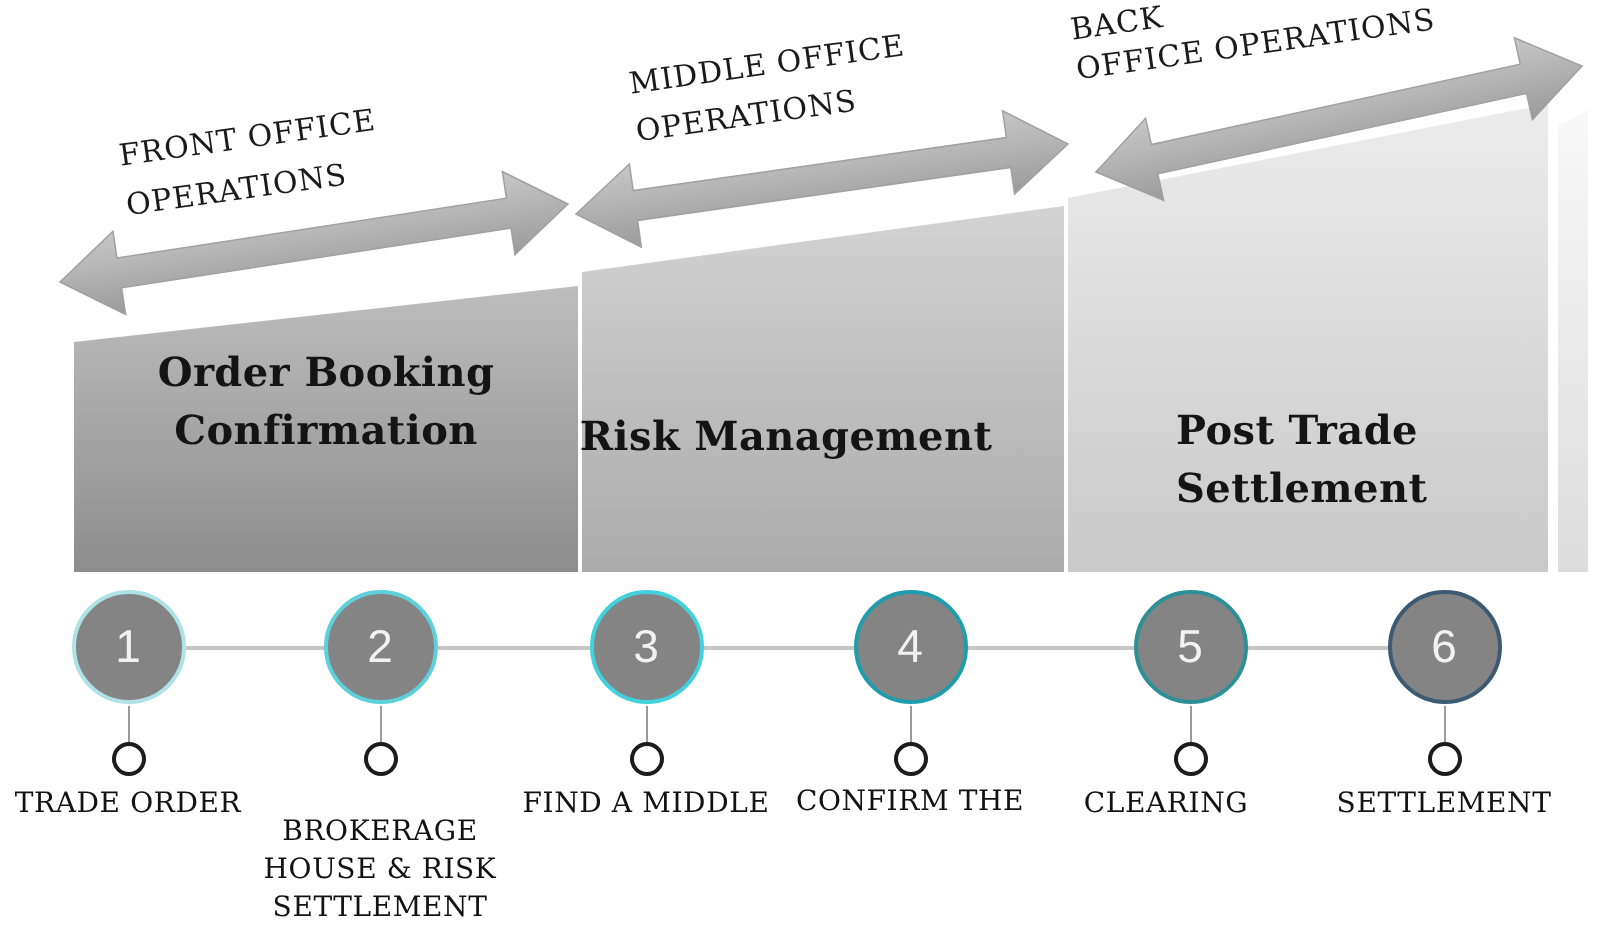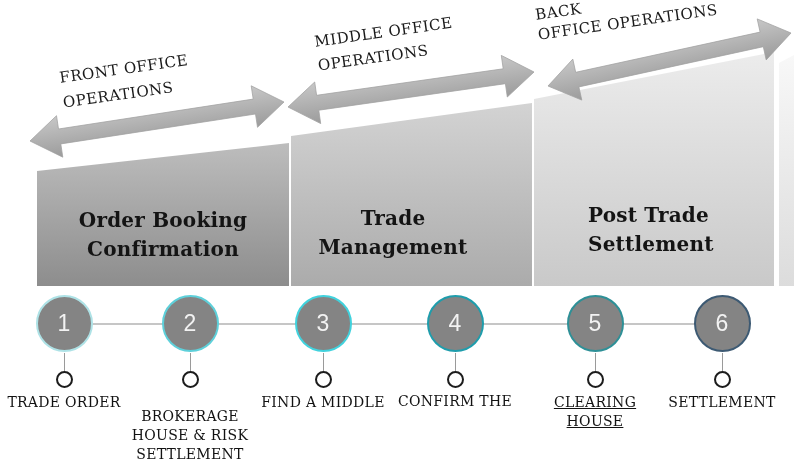--- a/index.html
+++ b/index.html
@@ -60,26 +60,26 @@
       </defs>
       <polygon points="37,171 289,143 289,286 37,286" fill="url(#gb0)"></polygon>
       <polygon points="291,136 532,103 532,286 291,286" fill="url(#gb1)"></polygon>
       <polygon points="534,99 774,52 774,286 534,286" fill="url(#gb2)"></polygon>
       <polygon points="779,63 794,55 794,286 779,286" fill="url(#gside)"></polygon>
       <polygon points="30.0,141.0 62.8,157.2 60.8,143.9 255.5,114.0 257.5,127.3 284.0,102.0 251.2,85.8 253.2,99.1 58.5,129.0 56.5,115.7" fill="url(#ga0)" stroke="#a0a0a0" stroke-width="0.75"></polygon>
       <polygon points="288.0,107.0 320.7,123.6 318.8,110.2 505.4,83.7 507.3,97.0 534.0,72.0 501.3,55.4 503.2,68.8 316.6,95.3 314.7,82.0" fill="url(#ga1)" stroke="#a0a0a0" stroke-width="0.75"></polygon>
       <polygon points="548.0,86.0 581.8,100.1 578.9,86.9 763.3,46.7 766.2,59.9 791.0,33.0 757.2,18.9 760.1,32.1 575.7,72.3 572.8,59.1" fill="url(#ga2)" stroke="#a0a0a0" stroke-width="0.75"></polygon>
     </svg>
   <div id="html-layer">
-      <div class="block-label" style="left: 53px; top: 206px; width: 220px; text-align: center; line-height: 29px;">
+      <div class="block-label" style="left: 53px; top: 172px; width: 220px; text-align: center; line-height: 29px;">
         <span>Order Booking</span>
         <span>Confirmation</span>
       </div>
       <div class="block-label" style="left: 283px; top: 204px; width: 220px; text-align: center; line-height: 29px;">
-        <span>Trade Management</span>
+        <span>Risk Management</span>
       </div>
       <div class="block-label" style="left: 588px; top: 201px; width: 200px; text-align: left; line-height: 29px;">
         <span>Post Trade</span>
         <span>Settlement</span>
       </div>
       <div class="arrow-text" style="left: 58px; top: 66px; line-height: 25px; transform: rotate(-8deg);">
         <span>FRONT OFFICE</span>
         <span>OPERATIONS</span>
       </div>
       <div class="arrow-text" style="left: 313px; top: 30px; line-height: 24px; transform: rotate(-8deg);">
@@ -123,23 +123,22 @@
       <div class="step-stem" style="left: 454.5px; top: 353px;"></div>
       <div class="step-node" style="left: 446.5px; top: 371px;"></div>
       <div class="step-label" style="left: 380px; top: 392px;">
         <span>CONFIRM THE</span>
       </div>
       <div class="step-circle" style="left: 566.5px; top: 295px; background: rgb(132, 132, 132); border-color: rgb(46, 144, 151);">
         <span class="step-number" style="color: rgb(242, 242, 242);">5</span>
       </div>
       <div class="step-stem" style="left: 594.5px; top: 353px;"></div>
       <div class="step-node" style="left: 586.5px; top: 371px;"></div>
-      <div class="step-label" style="left: 520px; top: 393px; text-decoration: underline;">
+      <div class="step-label" style="left: 508px; top: 393px;">
         <span>CLEARING</span>
-        <span>HOUSE</span>
       </div>
       <div class="step-circle" style="left: 693.5px; top: 295px; background: rgb(132, 132, 132); border-color: rgb(61, 90, 115);">
         <span class="step-number" style="color: rgb(242, 242, 242);">6</span>
       </div>
       <div class="step-stem" style="left: 721.5px; top: 353px;"></div>
       <div class="step-node" style="left: 713.5px; top: 371px;"></div>
       <div class="step-label" style="left: 647px; top: 393px;">
         <span>SETTLEMENT</span>
       </div>
     </div>

